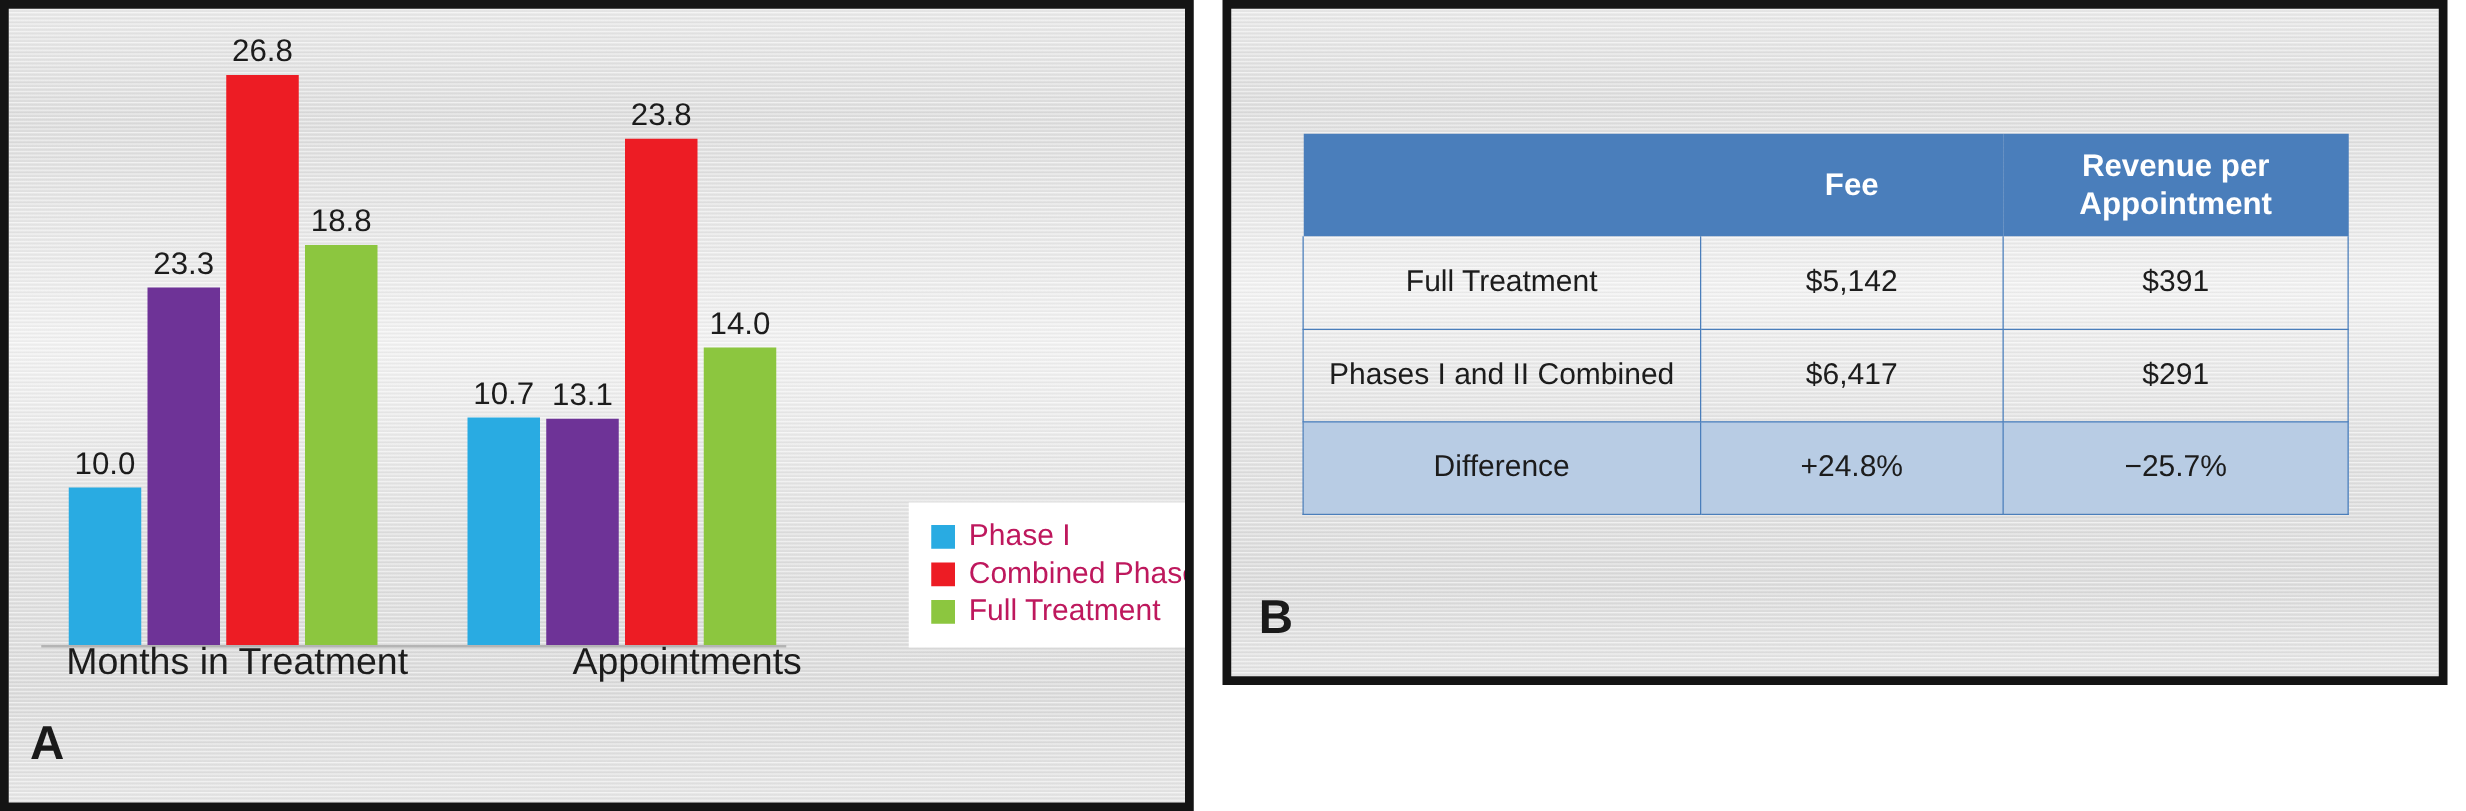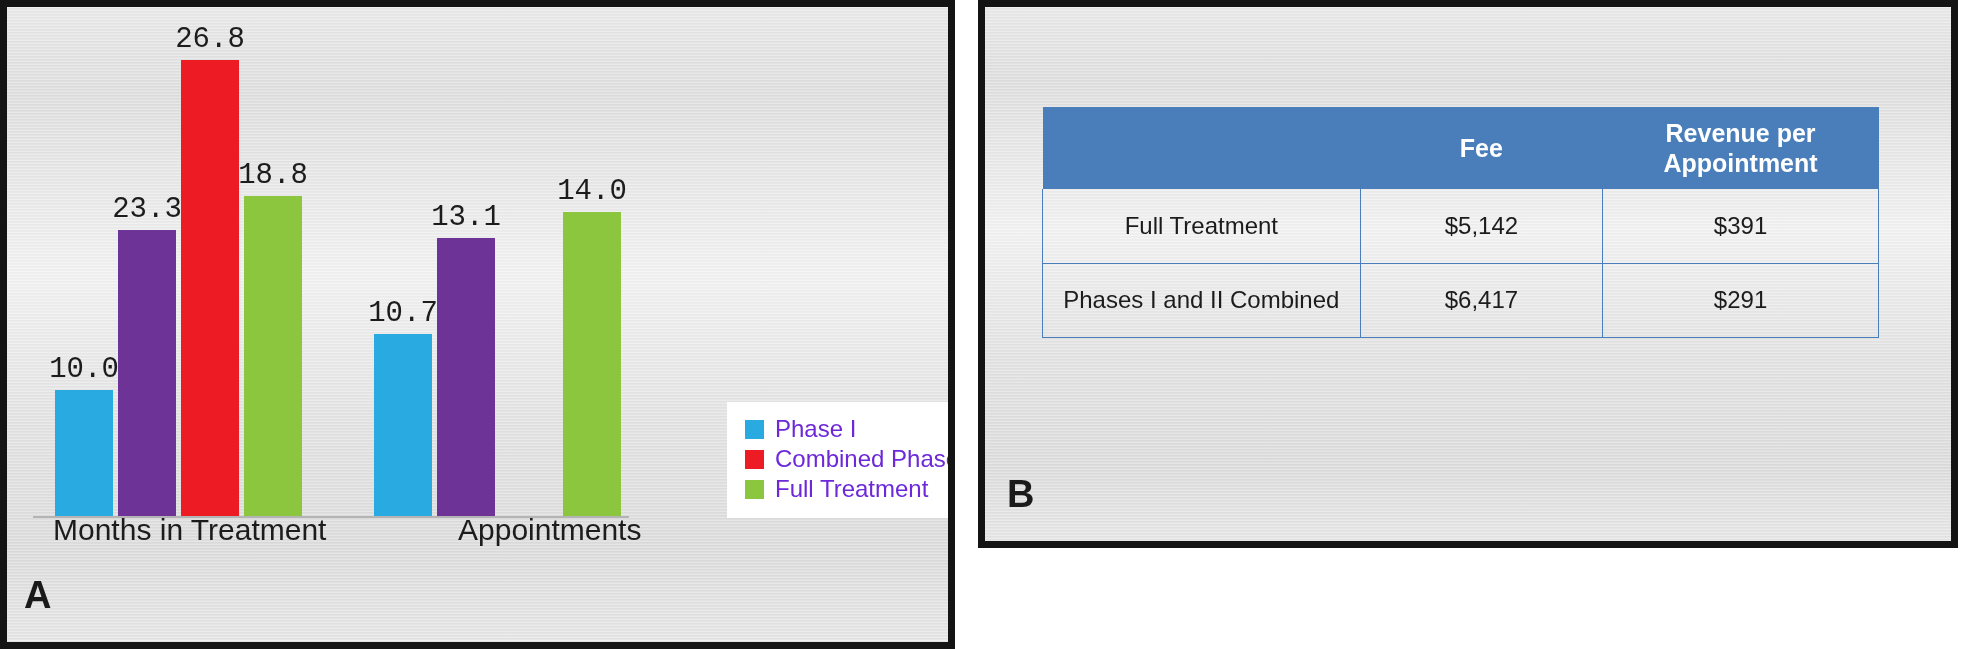--- a/index.html
+++ b/index.html
@@ -90,24 +90,24 @@
     bottom: 0;
     width: 58px;
   }
 
   .bar-label {
     position: absolute;
     bottom: 100%;
     left: 50%;
     transform: translateX(-50%);
     margin-bottom: 4px;
-    font-size: 29px;
+    font-size: 25px;
     color: #1c1c1c;
     white-space: nowrap;
-    font-family: Liberation Mono, monospace;
+    font-family: Liberation Sans, sans-serif;
   }
 
   .group-label {
     position: absolute;
     bottom: 0;
     font-size: 30px;
     color: #1c1c1c;
     white-space: nowrap;
     font-family: "Liberation Sans", sans-serif;
   }
@@ -127,21 +127,21 @@
     height: 30px;
   }
   .legend-swatch {
     width: 19px;
     height: 19px;
     flex: 0 0 19px;
     margin-right: 11px;
   }
   .legend-text {
     font-size: 24px;
-    color: #6d28d9;
+    color: #be185d;
     white-space: nowrap;
     font-family: "Liberation Sans", sans-serif;
   }
 
   
   .table-wrap {
     position: absolute;
     left: 57px;
     top: 100px;
     width: 837px;
@@ -212,24 +212,27 @@
           <div class="bar" style="left:154px; height:456px; background:#ED1C24;">
             <span class="bar-label">26.8</span>
           </div>
           <div class="bar" style="left:217px; height:320px; background:#8CC63F;">
             <span class="bar-label">18.8</span>
           </div>
 
           <div class="bar" style="left:347px; height:182px; background:#29ABE2;">
             <span class="bar-label">10.7</span>
           </div>
-          <div class="bar" style="left:410px; height:278px; background:#6E3397;">
+          <div class="bar" style="left:410px; height:181px; background:#6E3397;">
             <span class="bar-label">13.1</span>
           </div>
-          <div class="bar" style="left:536px; height:304px; background:#8CC63F;">
+          <div class="bar" style="left:473px; height:405px; background:#ED1C24;">
+            <span class="bar-label">23.8</span>
+          </div>
+          <div class="bar" style="left:536px; height:238px; background:#8CC63F;">
             <span class="bar-label">14.0</span>
           </div>
         </div>
 
         <div class="group-label" style="left:26px;">Months in Treatment</div>
         <div class="group-label" style="left:383px;margin-left:48px;">Appointments</div>
       </div>
 
       <div class="legend">
         <div class="legend-row">
@@ -271,20 +274,25 @@
           <tr class="plain">
             <td>Full Treatment</td>
             <td>$5,142</td>
             <td>$391</td>
           </tr>
           <tr class="plain">
             <td>Phases I and II Combined</td>
             <td>$6,417</td>
             <td>$291</td>
           </tr>
+          <tr class="highlight">
+            <td>Difference</td>
+            <td>+24.8%</td>
+            <td>−25.7%</td>
+          </tr>
         </tbody>
       </table>
     </div>
 
     <div class="panel-letter">B</div>
   </div>
 
 </div>
 
 </body></html>

